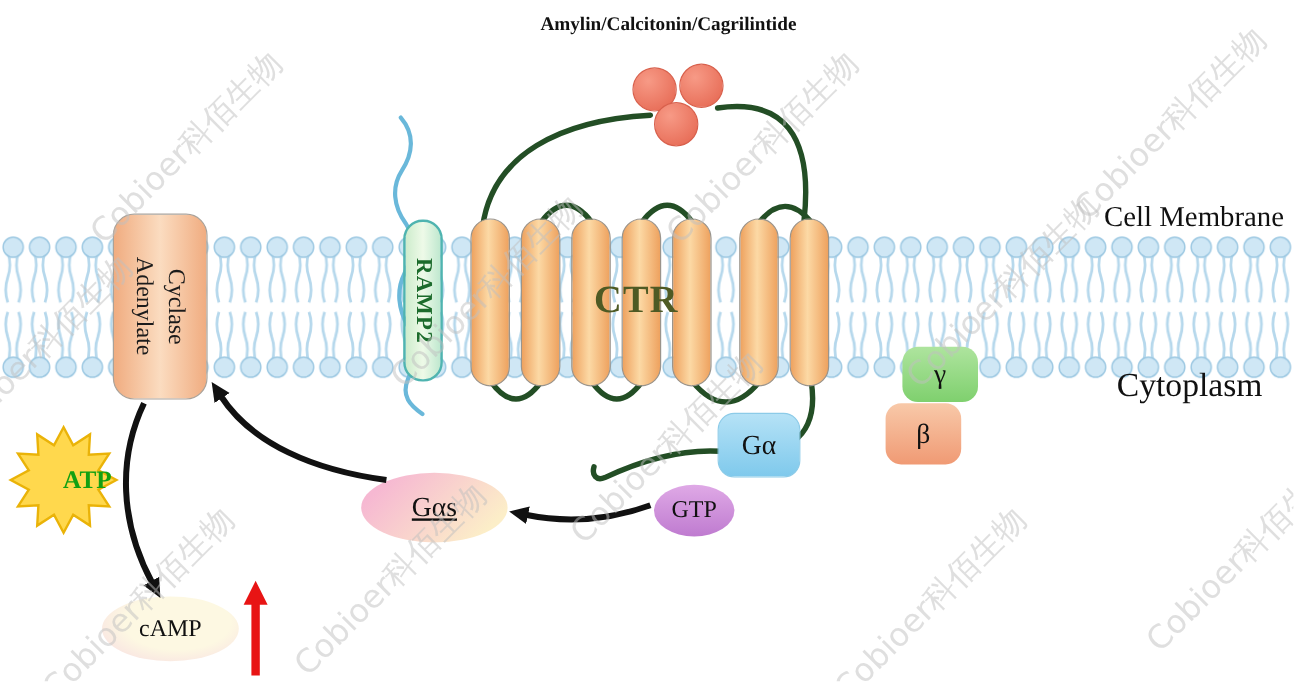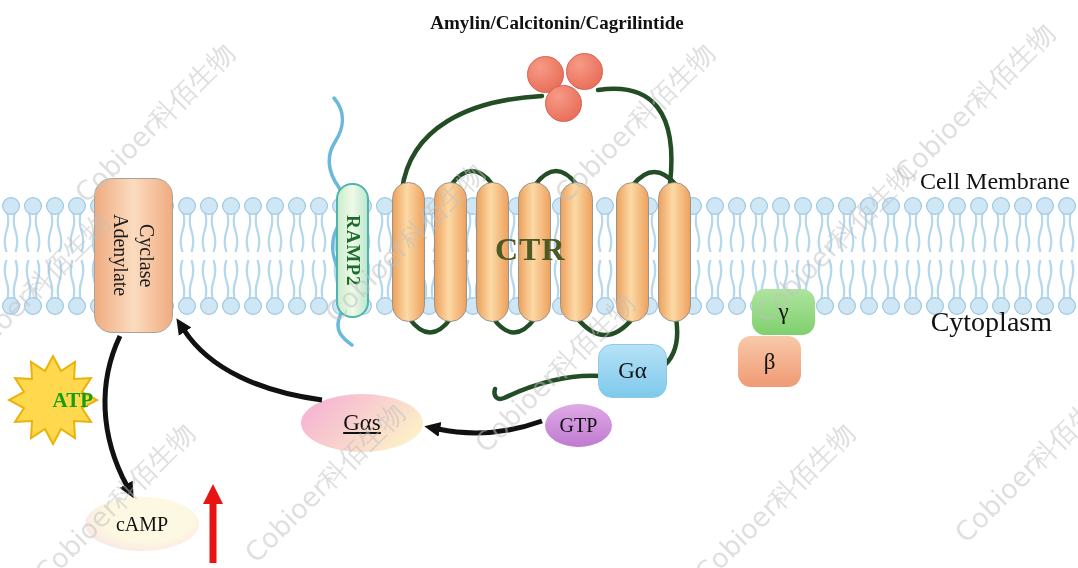--- a/index.html
+++ b/index.html
@@ -45,21 +45,21 @@
   .gas    { border-radius:50%; background:linear-gradient(135deg,#f6b8d2 15%,#fceec8 85%); font-size:23px;text-decoration:underline; }
   .camp   { border-radius:50%; background:radial-gradient(ellipse at 55% 40%,#fdf8e2 50%,#f6d8e2 100%); font-size:20px;align-items:center; }
 
   .lig {
     position:absolute; z-index:2; width:35px; height:35px; border-radius:50%;
     background:radial-gradient(circle at 35% 30%,#f79a86,#e4634d);
     border:1px solid #d8604c;
   }
 
   .label { position:absolute; z-index:4; }
-  .title-label { top:12px; left:0; right:0; text-align:center; font-weight:bold; font-size:19px;margin-left:36px; }
+  .title-label { top:12px; left:0; right:0; text-align:center; font-weight:bold; font-size:16px;margin-left:36px; }
   .cm-label  { top:168px; right:8px; font-size:24px; }
   .cy-label  { top:306px; right:26px; font-size:28px; }
   .ctr-label { left:495px; top:231px; font-size:32px; font-weight:bold; color:#4e5a24; letter-spacing:1px; }
   .atp-label { left:13px; top:388px; width:80px; text-align:right; font-size:21px; font-weight:bold; color:#12a012; }
 
   .wm {
     position:absolute; z-index:5; transform:rotate(-45deg); transform-origin:0 50%;
     font-size:27px; color:#c0c0c0; opacity:.5; white-space:nowrap; pointer-events:none;
     font-family:"DejaVu Sans","Liberation Sans",sans-serif;
   }

